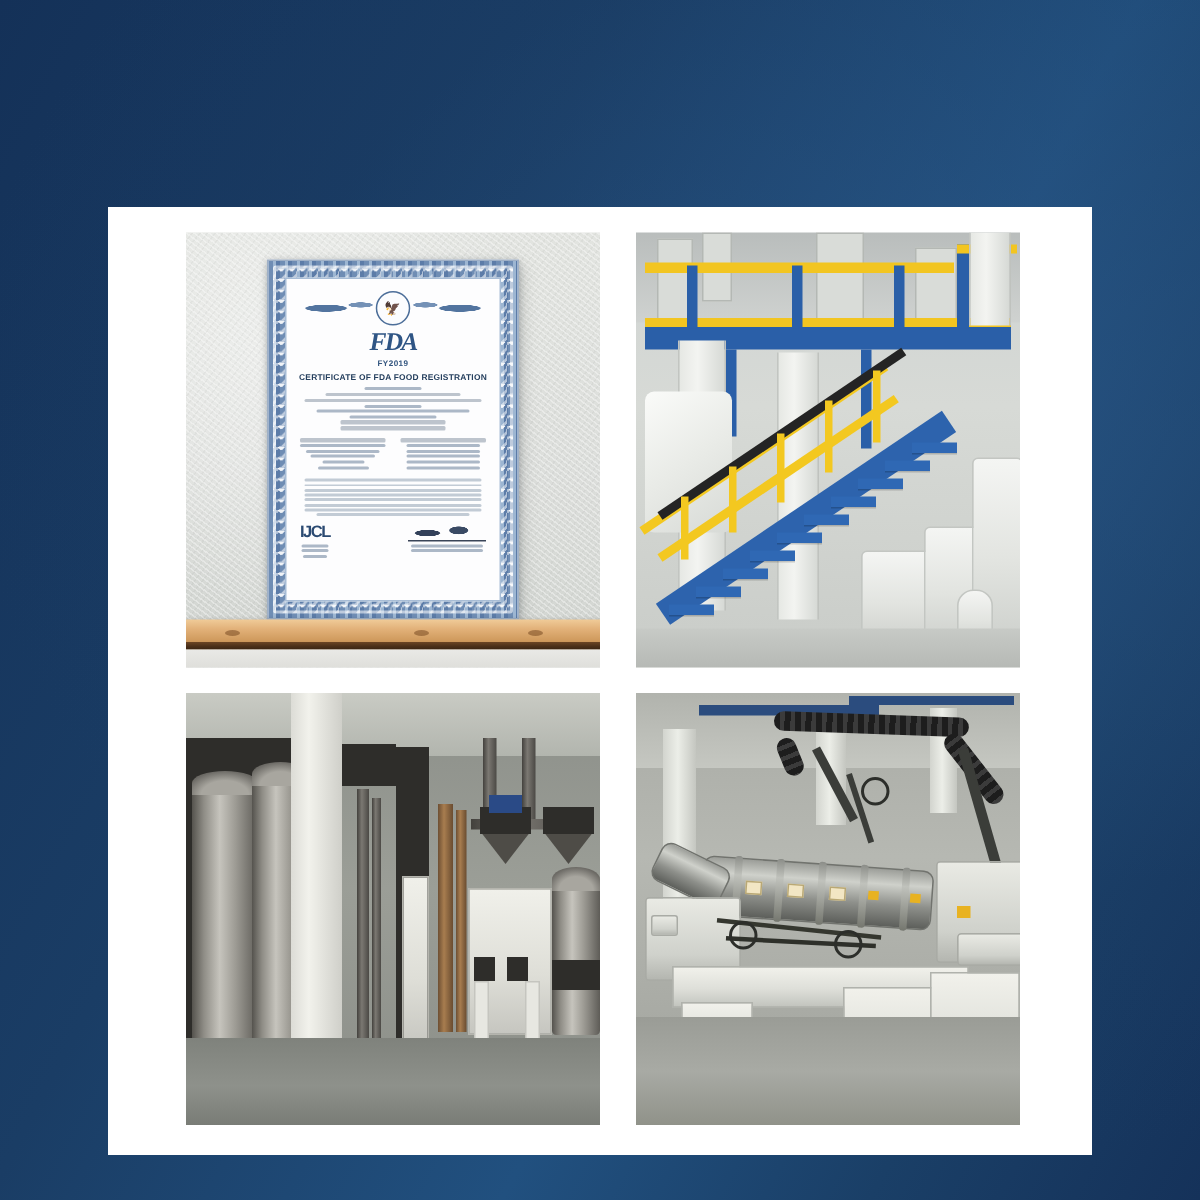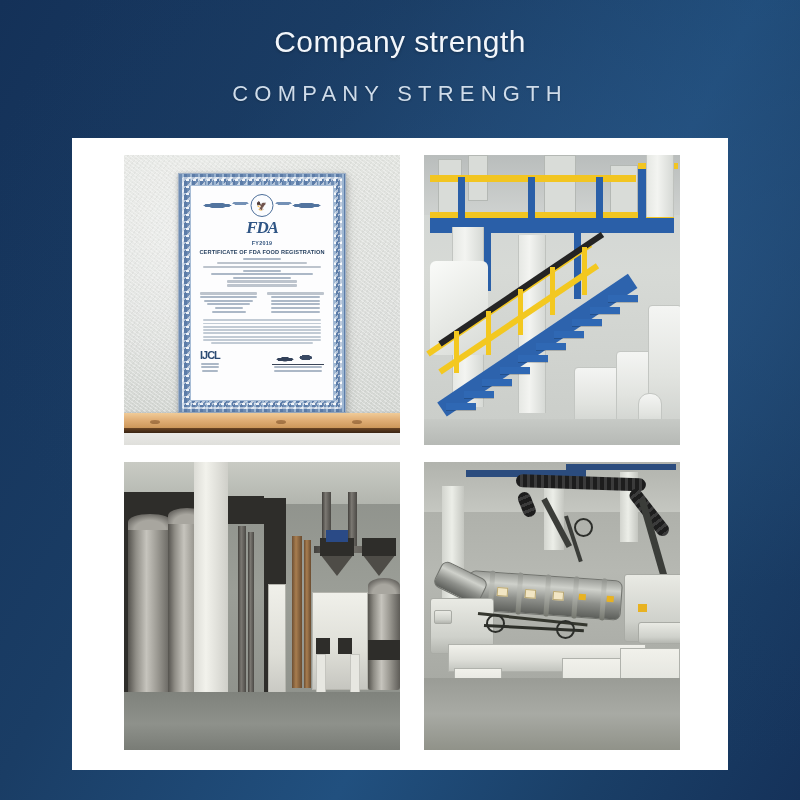--- a/index.html
+++ b/index.html
@@ -224,21 +224,21 @@
     margin-top: 4px;
   }
   .cert-cols > div { flex: 1; }
   .cert-body {
     margin-top: 5px;
   }
   .cert-body .cert-l { opacity: 0.45; height: 1.8px; margin: 1.5px auto; }
   .cert-foot {
     display: flex;
     justify-content: space-between;
-    align-items: flex-end;
+    align-items: flex-start;
     margin-top: 6px;
     padding: 0 2px;
   }
   .cert-logo {
     font-family: "Liberation Sans", sans-serif;
     font-weight: 700;
     font-size: 11px;
     color: #2b4straight;
     color: #2b4a72;
     letter-spacing: -1px;
@@ -490,24 +490,20 @@
   .pe-floor {
     position: absolute; left: 0; right: 0; bottom: 0; height: 72px;
     background: linear-gradient(180deg, #9a9c96 0%, #a8aaa4 50%, #909289 100%);
   }
 </style>
 </head>
 <body>
 
 <div class="page">
 
-  <div class="heading-block">
-    <h1 class="title-main">Company strength</h1>
-    <div class="title-sub">COMPANY STRENGTH</div>
-  </div>
 
   <div class="card">
     <div class="grid">
 
       <div class="cell photo-cert">
         <div class="cert-wallgrain"></div>
         <div class="cert-shadow"></div>
 
         <div class="cert-frame">
           <div class="cert-border"></div>

